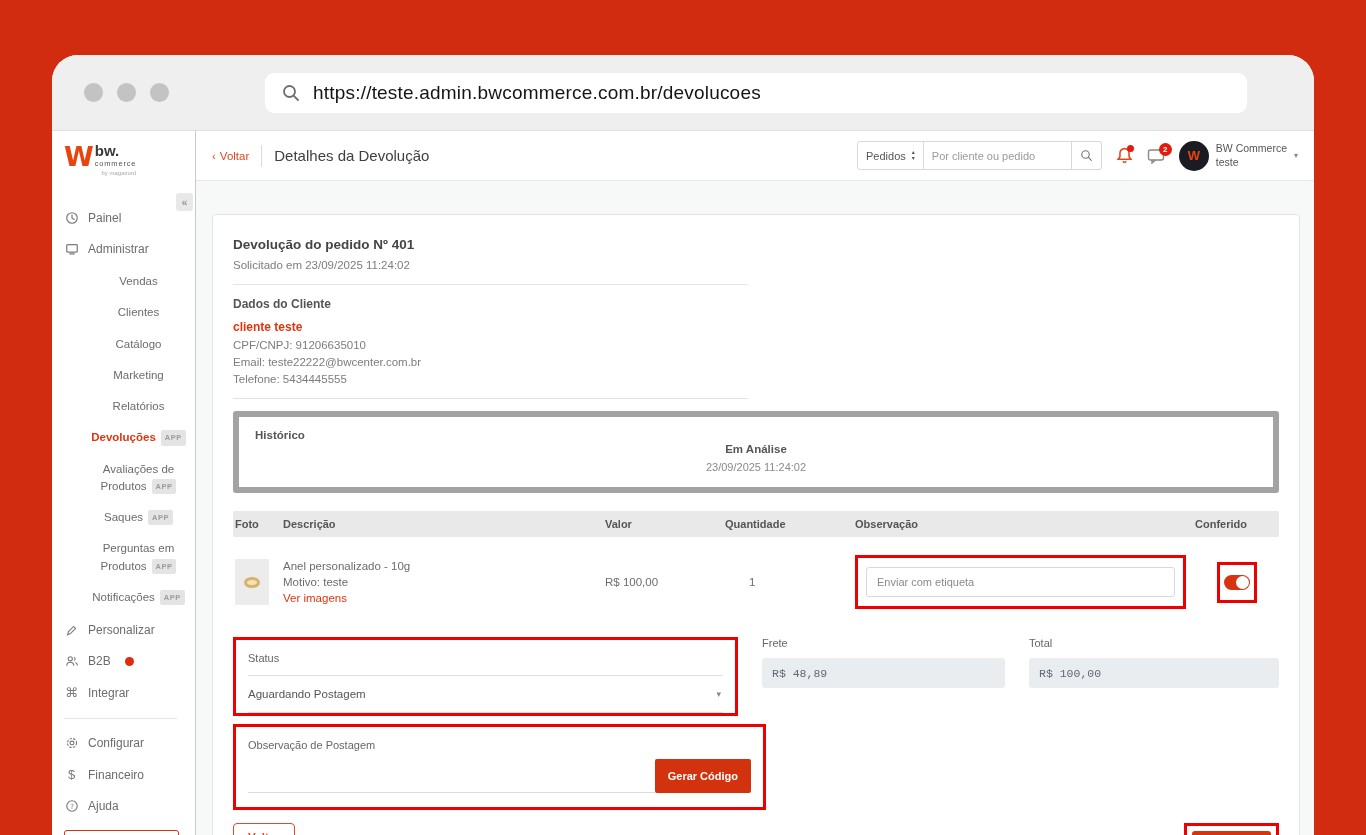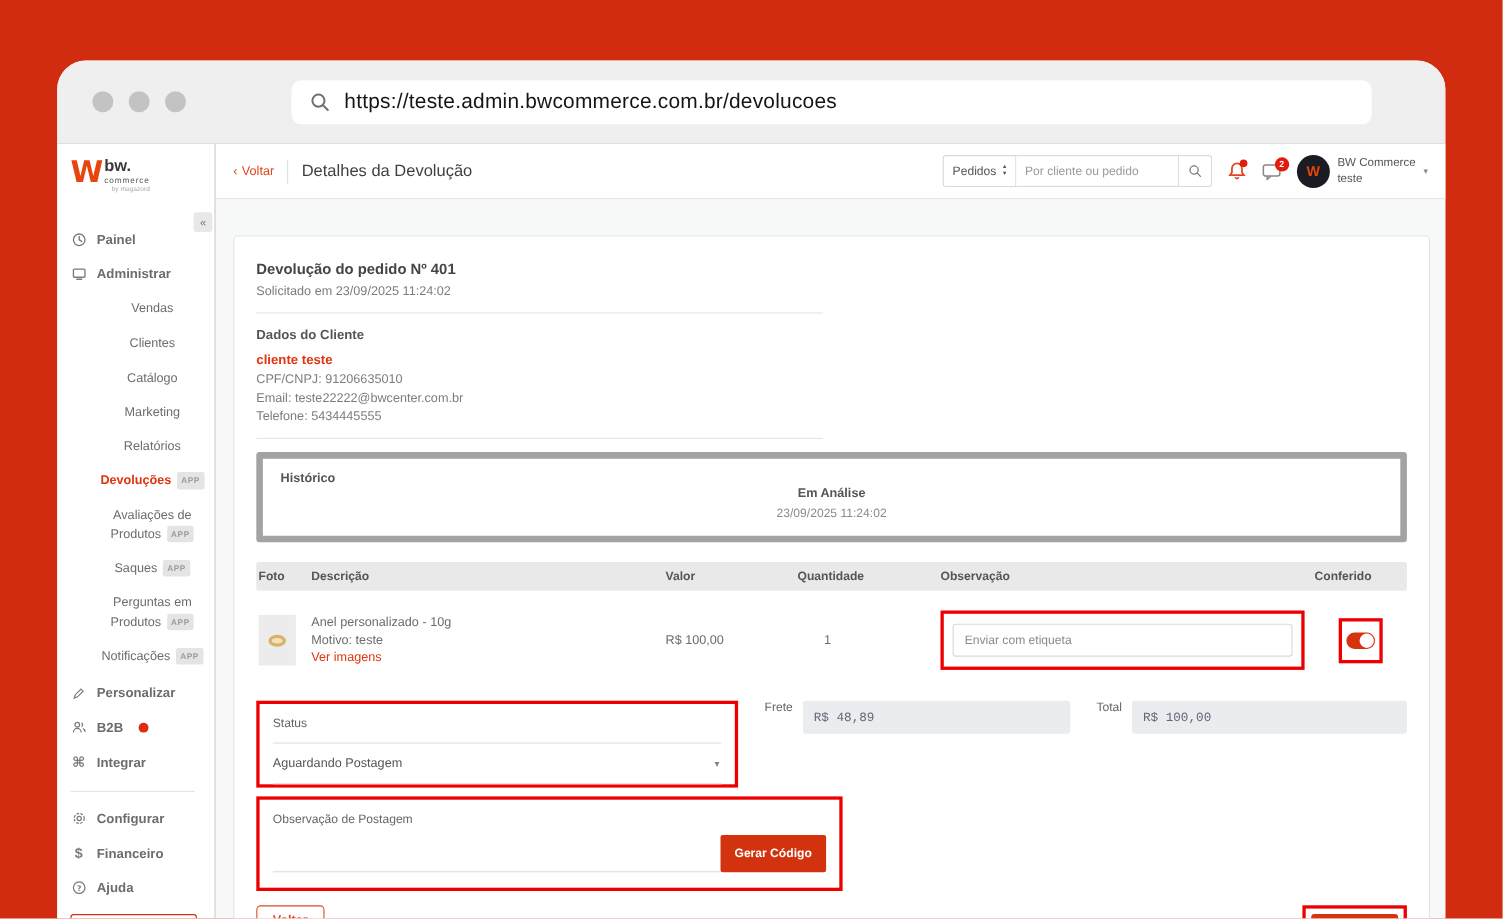--- a/index.html
+++ b/index.html
@@ -24,21 +24,21 @@
   .sidebar { width:144px; background:#fff; border-right:1px solid #c9c9c9; position:relative; flex:0 0 144px; }
   .logo { display:flex; align-items:flex-start; gap:4px; padding:12px 0 4px 12px; }
   .logo-w { font-size:27px; font-weight:800; color:#e8440d; letter-spacing:-3px; line-height:1; font-family:"DejaVu Sans",sans-serif; }
   .logo-stack { display:flex; flex-direction:column; align-items:flex-start; }
   .logo-bw { font-size:15px; font-weight:800; color:#3a3a3a; line-height:1; }
   .logo-commerce { font-size:7.5px; color:#555; letter-spacing:.8px; margin-top:1px; }
   .logo-by { font-size:6px; color:#aaa; margin-top:2px; align-self:flex-end; }
   .collapse-chip { position:absolute; top:62px; right:2px; width:17px; height:18px; background:#e8e8e8;
                    border-radius:3px; font-size:10px; color:#777; display:flex; align-items:center; justify-content:center; cursor:pointer; }
   .nav { padding:14px 6px 0 12px; }
-  .nav-item { display:flex; align-items:center; gap:9px; margin:17px 0; color:#6c6c6c; font-size:12px; cursor:pointer;font-weight:bold; }
+  .nav-item { display:flex; align-items:center; gap:9px; margin:17px 0; color:#6c6c6c; font-size:12px; cursor:pointer; }
   .nav-item .nav-ic { width:15px; display:flex; justify-content:center; color:#7a7a7a; font-size:13px; }
   .nav-sub { margin:14px 0 14px 24px; font-size:11.5px; color:#6c6c6c; line-height:1.5; cursor:pointer;text-align:center; }
   .nav-sub.active { color:#e0350e; font-weight:700; }
   .app-badge { display:inline-block; background:#e4e4e4; color:#9b9b9b; font-size:7.5px; font-weight:700;
                padding:2px 4px; border-radius:2px; margin-left:5px; letter-spacing:.5px; vertical-align:1px; }
   .b2b-dot { display:inline-block; width:9px; height:9px; background:#e02b0f; border-radius:50%; margin-left:5px; }
   .nav-divider { border-top:1px solid #e5e5e5; margin:18px 12px 4px 0; }
   .assinar-btn { display:flex; align-items:center; gap:16px; border:1.5px solid #d2330e; border-radius:3px;
                  margin:16px 10px 6px 0; padding:5px 10px; color:#d2330e; font-size:11.5px; font-weight:700; cursor:pointer; }
 
@@ -110,21 +110,21 @@
 
   .form-row { display:flex; gap:24px; margin-top:14px; align-items:flex-start; }
   .annot-status { width:533px; padding:6px 12px 0; }
   .field-label { font-size:11px; color:#666; }
   .status-label-row { border-bottom:1px solid #e0e0e0; padding:2px 0 9px; }
   .status-select { display:flex; align-items:center; justify-content:space-between; padding:12px 2px 12px 0;
                    border-bottom:1px solid #e0e0e0; cursor:pointer; }
   .status-value { font-size:11.5px; color:#555; }
   .sel-caret { font-size:9px; color:#888; }
 
-  .money-group { display:flex; flex-direction:row; gap:9px; }
+  .money-group { display:flex; flex-direction:column; gap:9px; }
   .money-input { background:#e9edf0; border:none; border-radius:3px; height:30px; display:flex; align-items:center;
                  padding:0 10px; font-size:11.5px; color:#667;font-family:Liberation Mono, monospace; }
   .w-frete { width:243px; } .w-total { width:250px; }
 
   .annot-auth { width:533px; margin-top:8px; padding:8px 12px 14px; }
   .auth-row { display:flex; align-items:flex-end; margin-top:6px; }
   .auth-input { flex:1; border:none; border-bottom:1px solid #dcdcdc; height:30px; outline:none; font-family:inherit; }
   .gen-btn { background:#d2330e; color:#fff; border:none; font-size:11px; font-weight:700; padding:0 13px; height:34px;
              border-radius:2px; cursor:pointer; font-family:inherit; }
 

